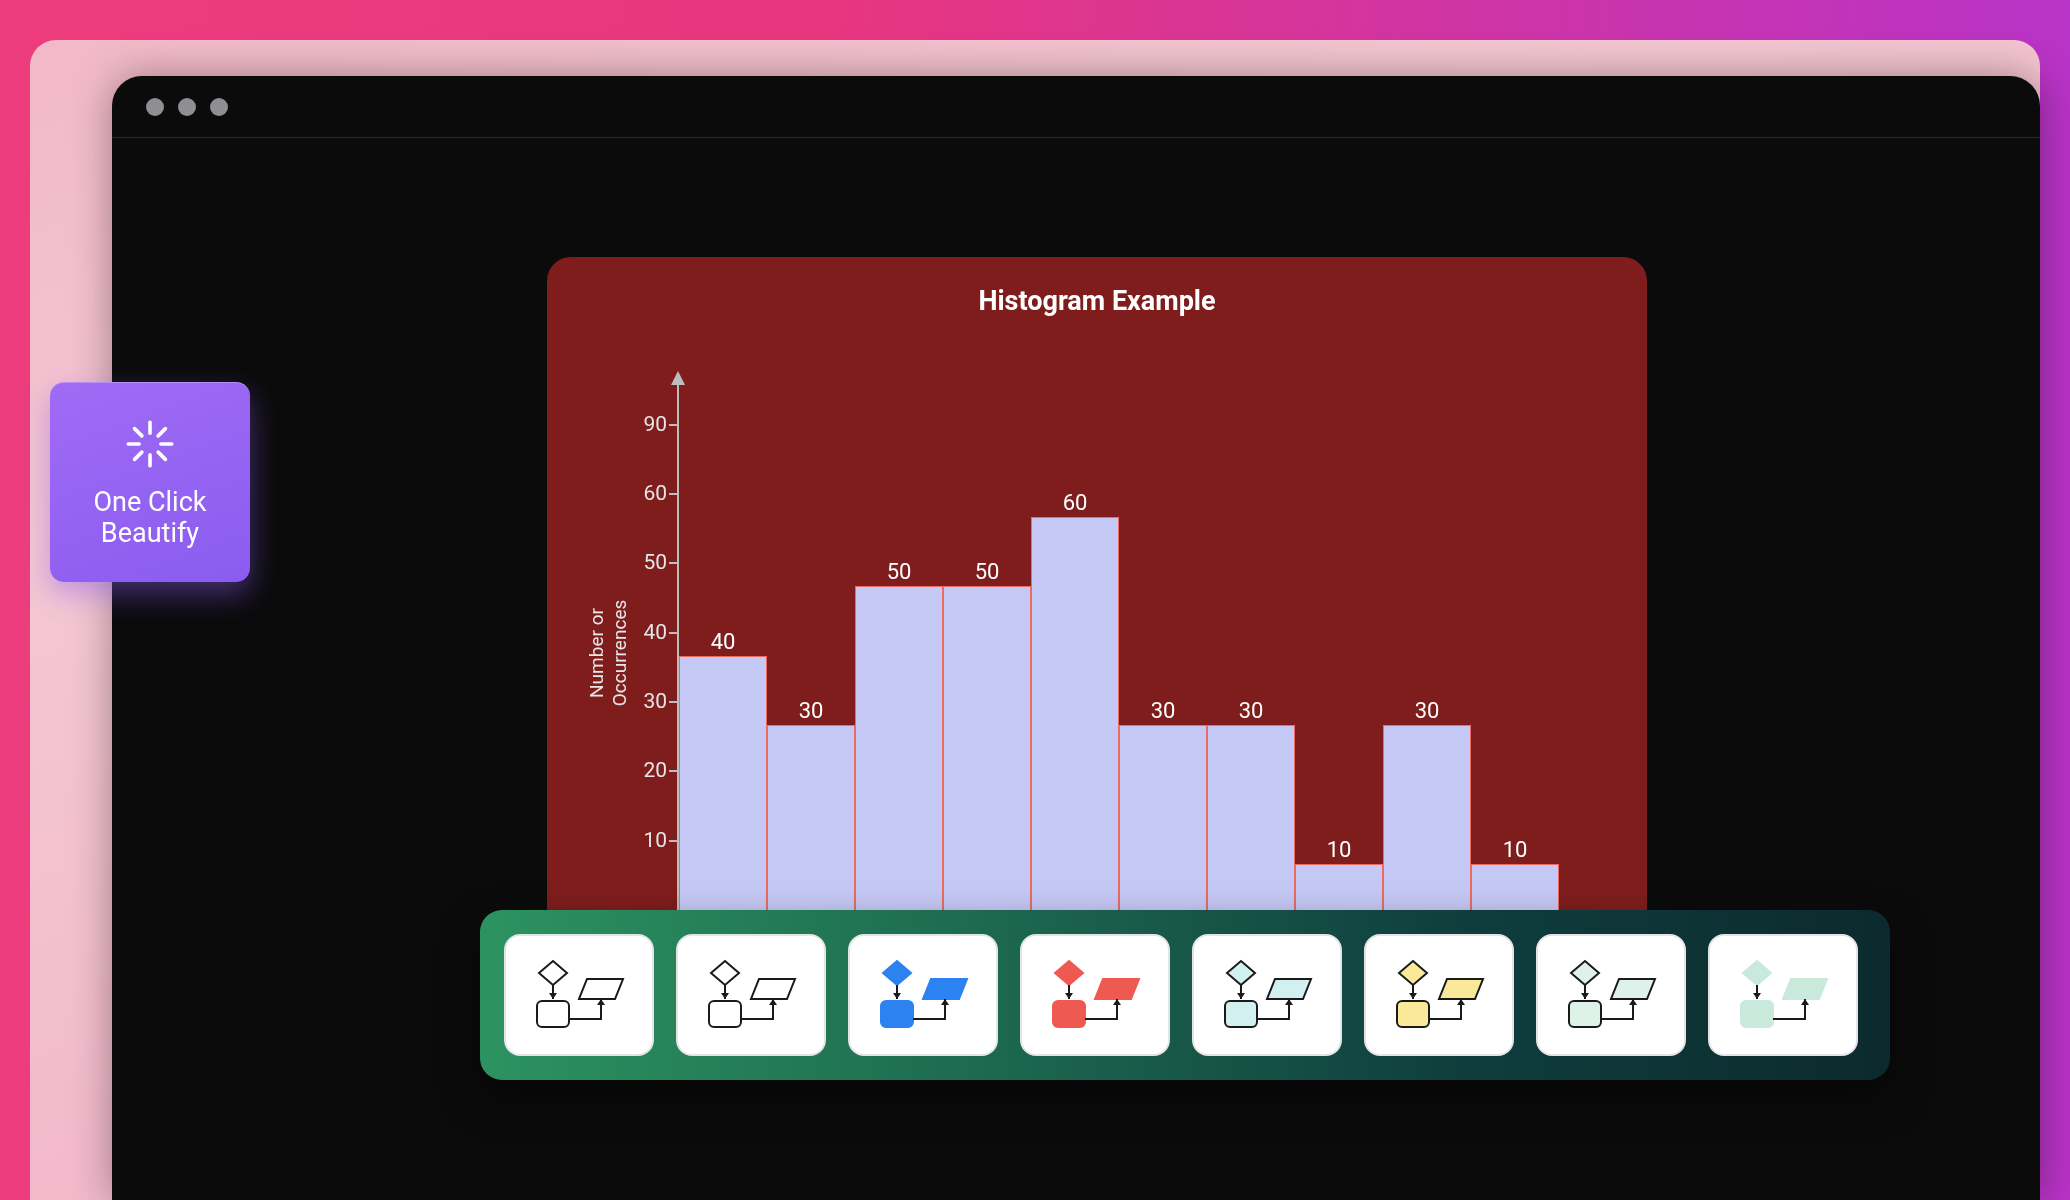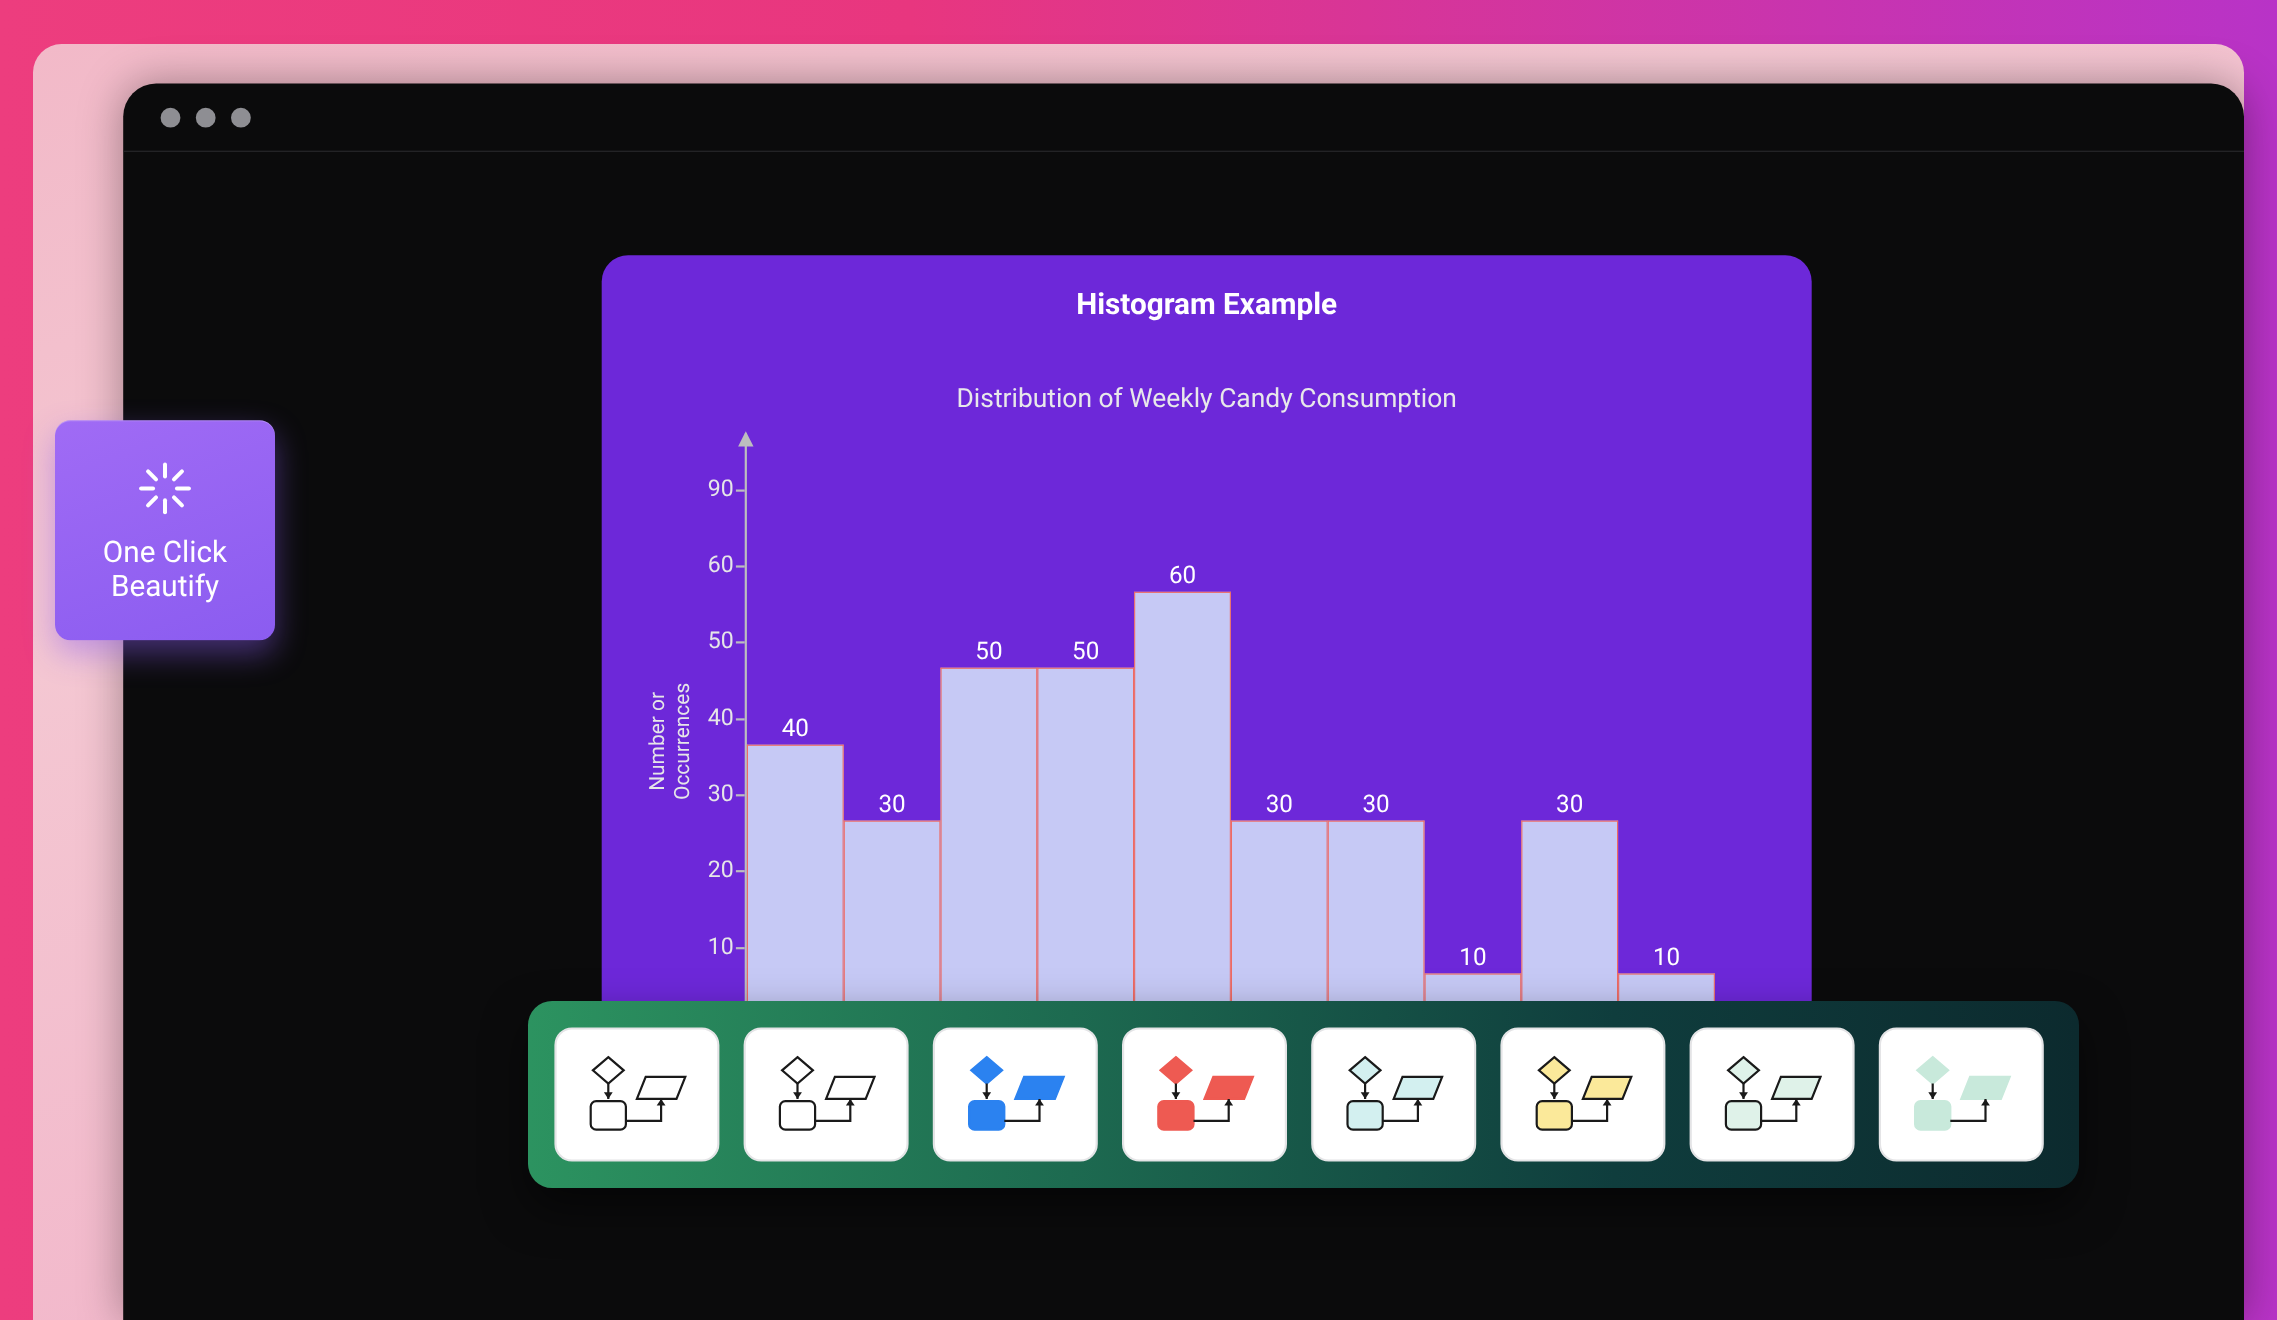--- a/index.html
+++ b/index.html
@@ -34,24 +34,24 @@
     display: flex;
     align-items: center;
     padding-left: 34px;
     border-bottom: 1px solid #2a2a2d;
     gap: 14px;
   }
   .dot { width: 18px; height: 18px; border-radius: 50%; background: #8e8e93; }
   .chart-card {
     position: absolute;
     left: 435px;
-    top: 156px;
+    top: 181px;
     width: 1100px;
     height: 810px;
-    background: #6d28d9;
+    background: #7f1d1d;
     border-radius: 24px;
     color: #fff;
     padding-top: 28px;
   }
   .chart-title { text-align: center; font-size: 27px; font-weight: 700; margin-bottom: 56px; }
   .chart-subtitle { text-align: center; font-size: 24px; font-weight: 400; color: #e8e8ea; margin-bottom: 18px; }
   .chart-area { position: relative; margin-left: 70px; margin-right: 30px; height: 560px; }
   .y-axis-label {
     position: absolute;
     left: -62px; top: 50%;
@@ -114,21 +114,20 @@
 
 <div class="window">
   <div class="titlebar">
     <div class="dot"></div>
     <div class="dot"></div>
     <div class="dot"></div>
   </div>
 
   <div class="chart-card">
     <div class="chart-title">Histogram Example</div>
-    <div class="chart-subtitle">Distribution of Weekly Candy Consumption</div>
 
     <div class="chart-area">
       <div class="y-axis-label">Number or
 Occurrences</div>
       <div class="ticks" id="ticks">
           <div class="tick" style="bottom: 69.3333px;">10</div>
           <div class="tick" style="bottom: 138.667px; margin-left: 40px;">20</div>
           <div class="tick" style="bottom: 208px;">30</div>
           <div class="tick" style="bottom: 277.333px;">40</div>
           <div class="tick" style="bottom: 346.667px;">50</div>

